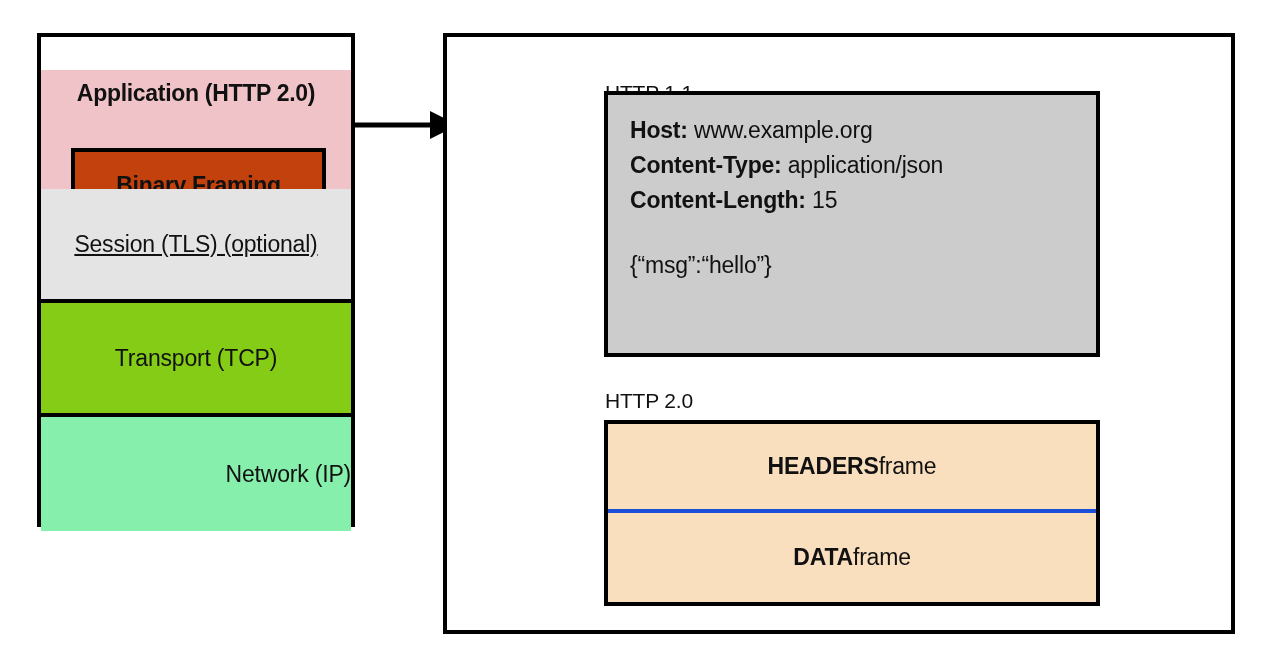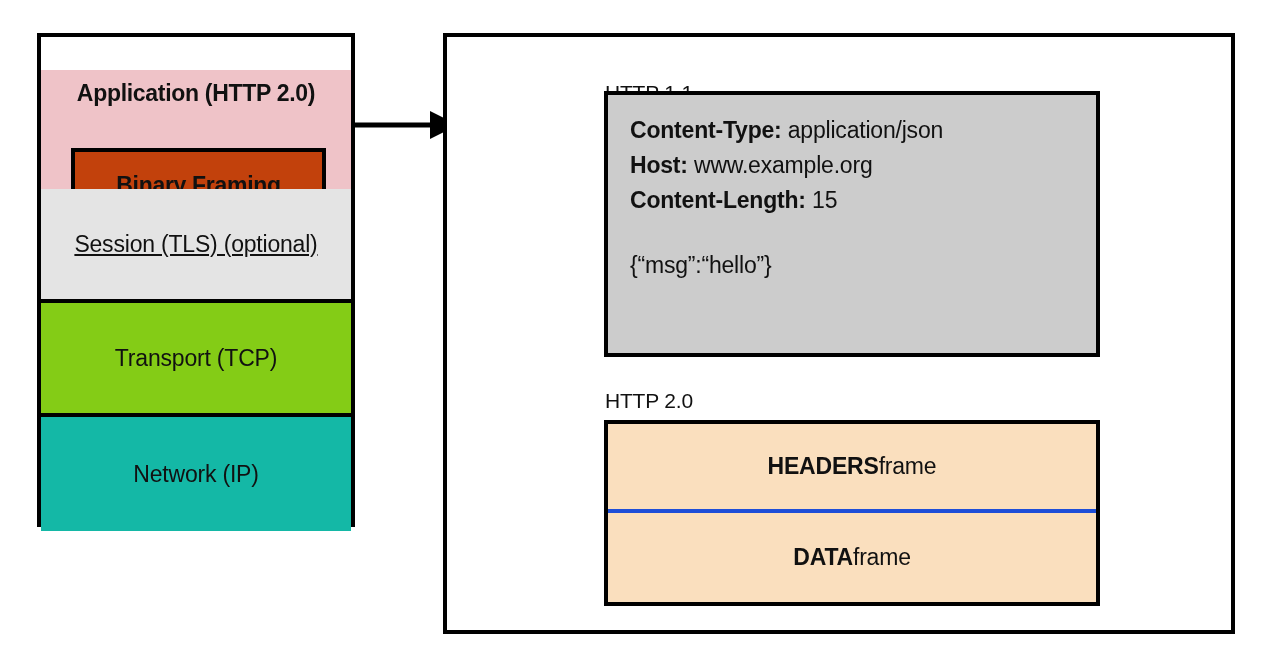--- a/index.html
+++ b/index.html
@@ -85,21 +85,22 @@
   }
   .layer-transport {
     top: 266px;
     height: 114px;
     background: #84cc16;
     border-bottom: 4px solid #000;
   }
   .layer-network {
     top: 380px;
     height: 114px;
-    background: #14b8a6;
+    background: #86efac;
+    justify-content: flex-end;
   }
   .layer-session .layer-label,
   .layer-transport .layer-label,
   .layer-network .layer-label {
     font-size: 23px;
     font-weight: normal;
     letter-spacing: -0.2px;
   }
 
   
@@ -228,24 +229,24 @@
   </div>
 
 </div>
 
 <div class="panel"></div>
 
 <div class="section-caption" id="cap-http11">HTTP 1.1</div>
 
 <div class="msgbox">
   <div class="msgline">
+    <b>Host:</b><span> www.example.org</span>
+  </div>
+  <div class="msgline">
     <b>Content-Type:</b><span> application/json</span>
-  </div>
-  <div class="msgline">
-    <b>Host:</b><span> www.example.org</span>
   </div>
   <div class="msgline">
     <b>Content-Length:</b><span> 15</span>
   </div>
   <div class="msg-body">{“msg”:“hello”}</div>
 </div>
 
 <div class="section-caption" id="cap-http20">HTTP 2.0</div>
 
 <div class="frames">

